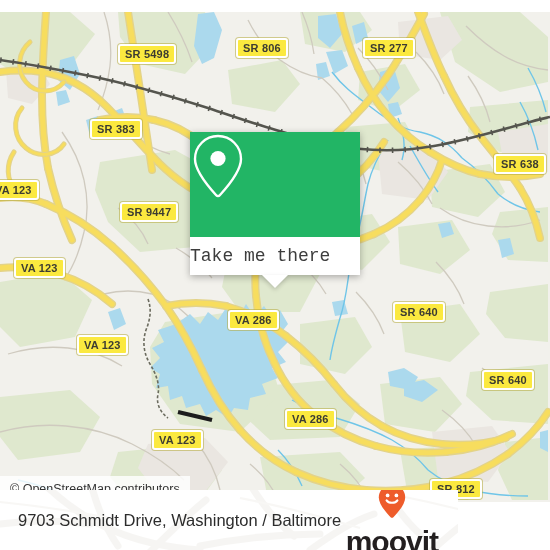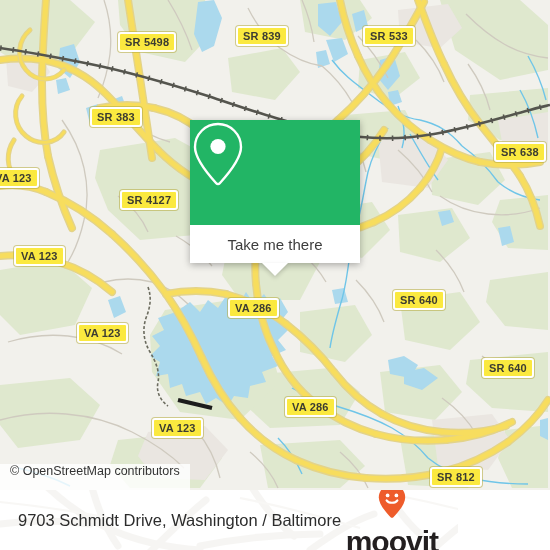--- a/index.html
+++ b/index.html
@@ -6,21 +6,21 @@
   html,body { width:550px; height:550px; }
   body {
     font-family:"Liberation Sans", sans-serif;
     background:#ffffff;
     overflow:hidden;
   }
   .app { position:relative; width:550px; height:550px; }
 
   
   .map {
-    position:absolute; left:0; top:0; width:550px; height:490px;
+    position:absolute; left:0; top:12px; width:550px; height:490px;
     background:#c4b5fd; overflow:hidden;padding-left:36px;
   }
   .map svg { position:absolute; left:0; top:0; }
 
   
   .shield {
     position:absolute;
     background:#fbe93f;
     border:2px solid #ffffff;
     border-radius:3px;
@@ -33,41 +33,41 @@
     padding:0 5px;
     white-space:nowrap;
     box-shadow:0 0 0 1px rgba(180,170,60,.55);
     text-align:center;
   }
 
   
   .attrib {
     position:absolute; left:0; bottom:0;
     height:26px; padding:0 10px;
-    display:flex; 
+    display:flex; align-items:center;
     background:rgba(255,255,255,.82);
     font-size:12.5px; color:#333;
     white-space:nowrap;
   }
 
   
   .card {
     position:absolute; left:190px; top:120px;
     width:170px;
     box-shadow:0 2px 7px rgba(0,0,0,.30);
     background:#fff;
   }
   .card-head {
     height:105px; background:#22b565;
     display:flex; align-items:center; justify-content:center;
   }
   .card-foot {
     height:38px; background:#fff;
-    display:flex; align-items:center; justify-content:center;
-    font-size:15px; color:#3d3d3d;
+    display:flex; align-items:center; justify-content:flex-start;
+    font-size:18px; color:#3d3d3d;font-family:Liberation Mono, monospace;
   }
   .card-tail {
     position:absolute; left:50%; bottom:-13px;
     margin-left:-13px;
     width:0; height:0;
     border-left:13px solid transparent;
     border-right:13px solid transparent;
     border-top:13px solid #ffffff;
     filter:drop-shadow(0 2px 2px rgba(0,0,0,.18));
   }
@@ -387,26 +387,26 @@
 
         <path d="M178 400 L212 408" stroke="#1c1c1c" stroke-width="4.2" stroke-linecap="butt"></path>
 
         <path d="M148 287 C152 298 150 308 146 318 C142 330 144 342 150 352
                  C156 362 160 372 158 382 C156 392 160 400 168 406" fill="none" stroke="#6b6b5e" stroke-width="1.6" stroke-dasharray="3 2"></path>
 
       </g>
     </svg>
 
     <div class="shield" style="left:118px;top:32px">SR 5498</div>
-    <div class="shield" style="left:236px;top:26px">SR 839</div>
-    <div class="shield" style="left:363px;top:26px">SR 533</div>
+    <div class="shield" style="left:236px;top:26px">SR 806</div>
+    <div class="shield" style="left:363px;top:26px">SR 277</div>
     <div class="shield" style="left:90px;top:107px">SR 383</div>
     <div class="shield" style="left:494px;top:142px">SR 638</div>
     <div class="shield" style="left:-12px;top:168px">VA 123</div>
-    <div class="shield" style="left:120px;top:190px">SR 4127</div>
+    <div class="shield" style="left:120px;top:190px">SR 9447</div>
     <div class="shield" style="left:14px;top:246px">VA 123</div>
     <div class="shield" style="left:228px;top:298px">VA 286</div>
     <div class="shield" style="left:393px;top:290px">SR 640</div>
     <div class="shield" style="left:77px;top:323px">VA 123</div>
     <div class="shield" style="left:482px;top:358px">SR 640</div>
     <div class="shield" style="left:285px;top:397px">VA 286</div>
     <div class="shield" style="left:152px;top:418px">VA 123</div>
     <div class="shield" style="left:430px;top:467px">SR 812</div>
 
     <div class="card">

